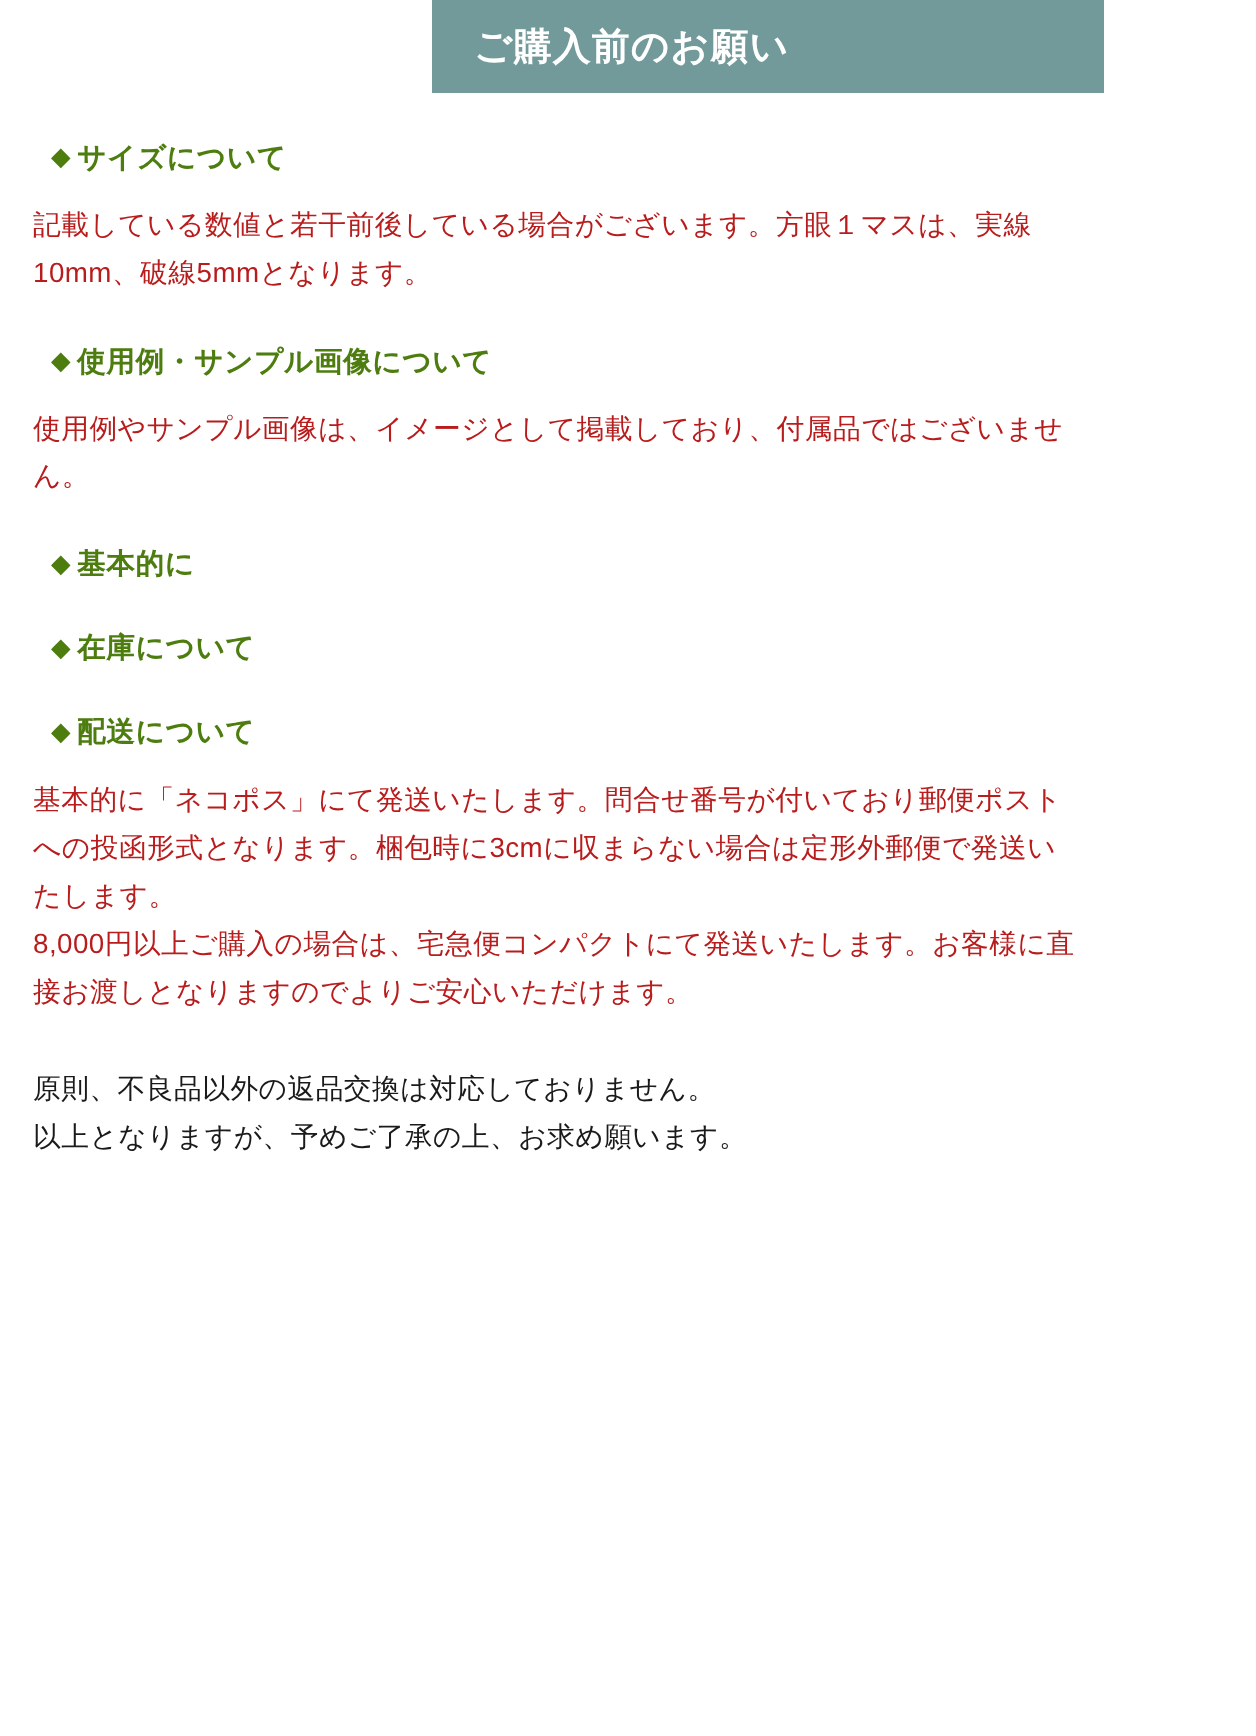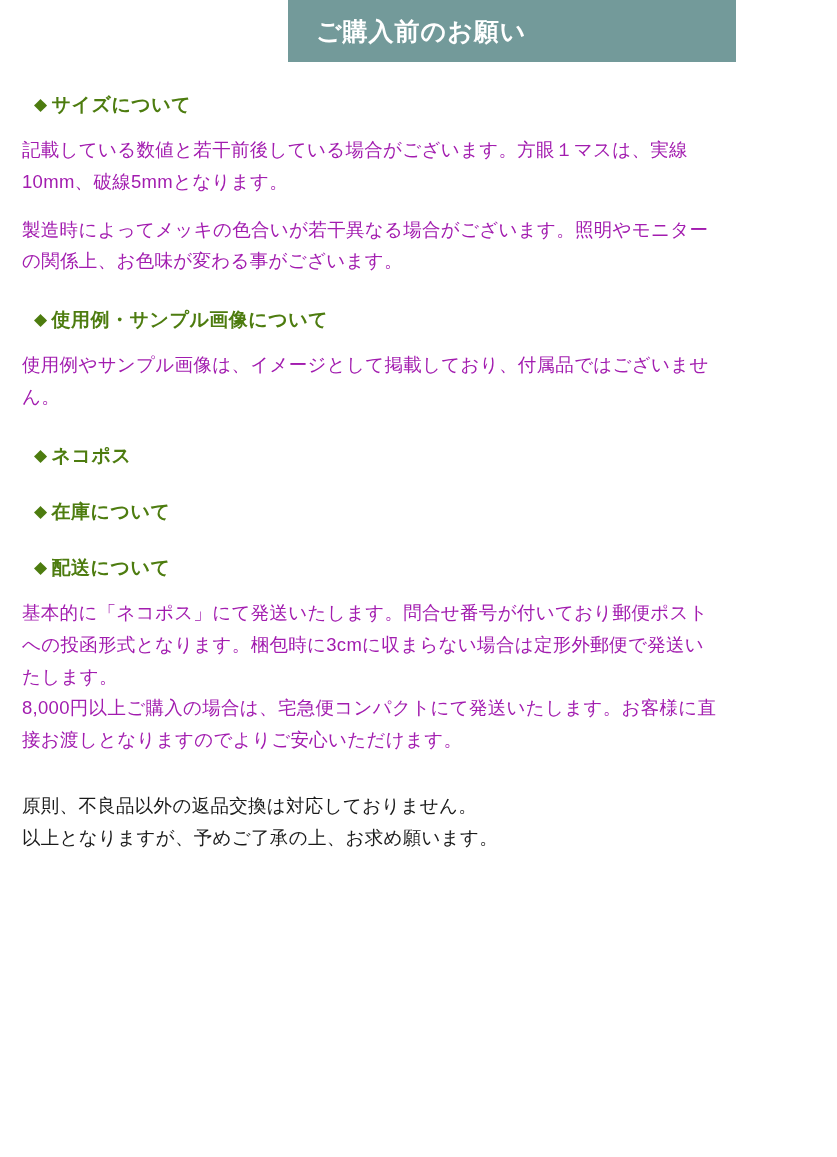--- a/index.html
+++ b/index.html
@@ -61,21 +61,21 @@
   .section-heading .diamond {
     display: inline-block;
     margin-right: 4px;
     font-size: 17px;
     position: relative;
     top: -1px;
   }
   .section-body {
     font-size: 18.5px;
     line-height: 1.72;
-    color: #a21caf;
+    color: #b91c1c;
     margin: 16px 0 0 4px;
     letter-spacing: 0.3px;
   }
   .section-body p {
     margin: 0;
   }
   .closing {
     margin-top: 34px;
     margin-left: 4px;
     font-size: 18.5px;
@@ -102,37 +102,34 @@
     <div class="section">
       <div class="section-heading">
         <span class="diamond">◆</span><span>サイズについて</span>
       </div>
       <div class="section-body">
         <p>記載している数値と若干前後している場合がございます。方眼１マスは、実線10mm、破線5mmとなります。</p>
       </div>
     </div>
 
     <div class="section">
-      <div class="section-body">
-        <p>製造時によってメッキの色合いが若干異なる場合がございます。照明やモニターの関係上、お色味が変わる事がございます。</p>
-      </div>
     </div>
 
     <div class="section">
       <div class="section-heading">
         <span class="diamond">◆</span><span>使用例・サンプル画像について</span>
       </div>
       <div class="section-body">
         <p>使用例やサンプル画像は、イメージとして掲載しており、付属品ではございません。</p>
       </div>
     </div>
 
     <div class="section">
       <div class="section-heading">
-        <span class="diamond">◆</span><span>ネコポス</span>
+        <span class="diamond">◆</span><span>基本的に</span>
       </div>
     </div>
 
     <div class="section">
       <div class="section-heading">
         <span class="diamond">◆</span><span>在庫について</span>
       </div>
     </div>
 
     <div class="section">

